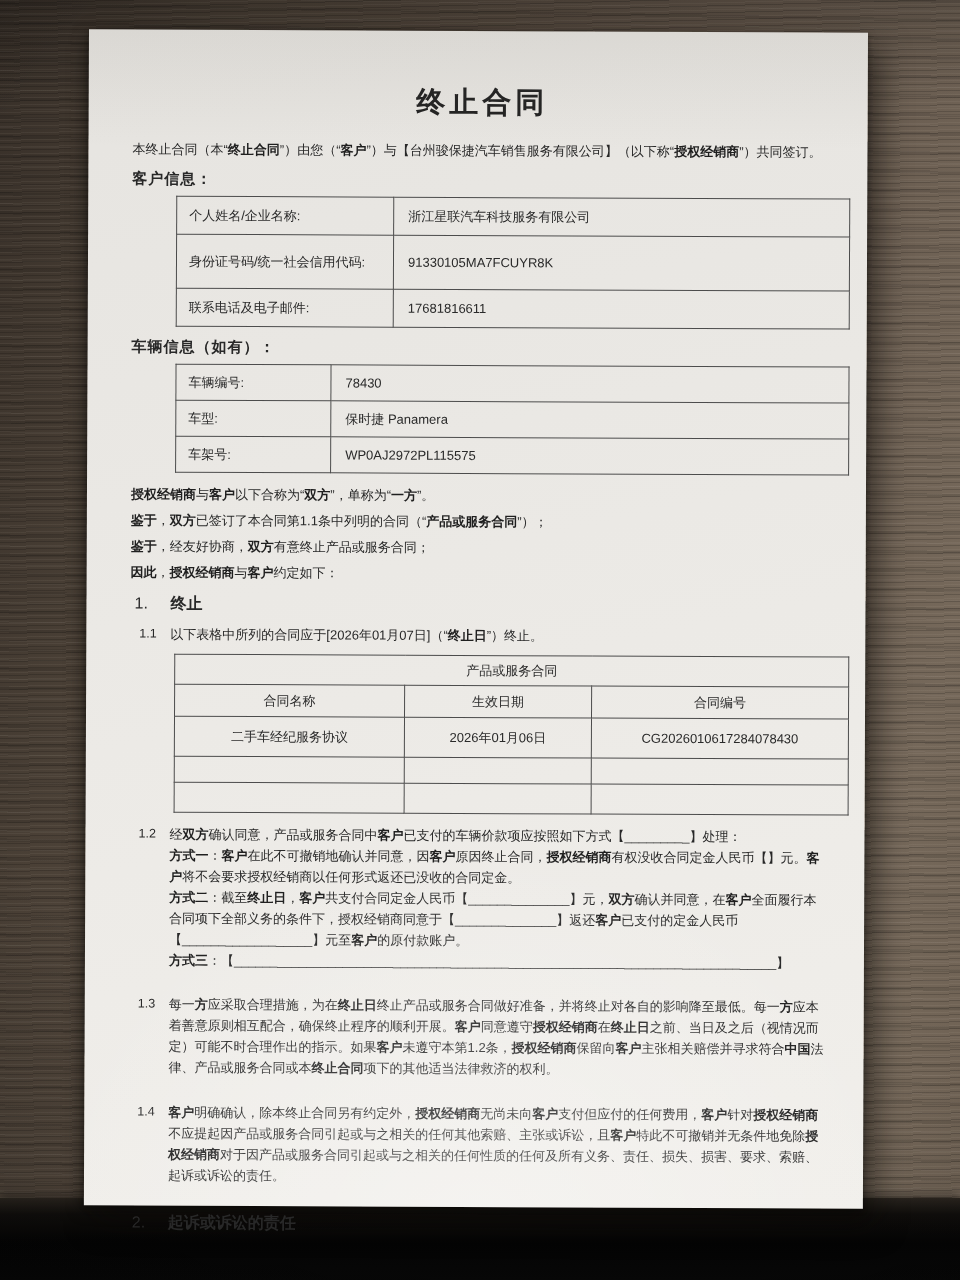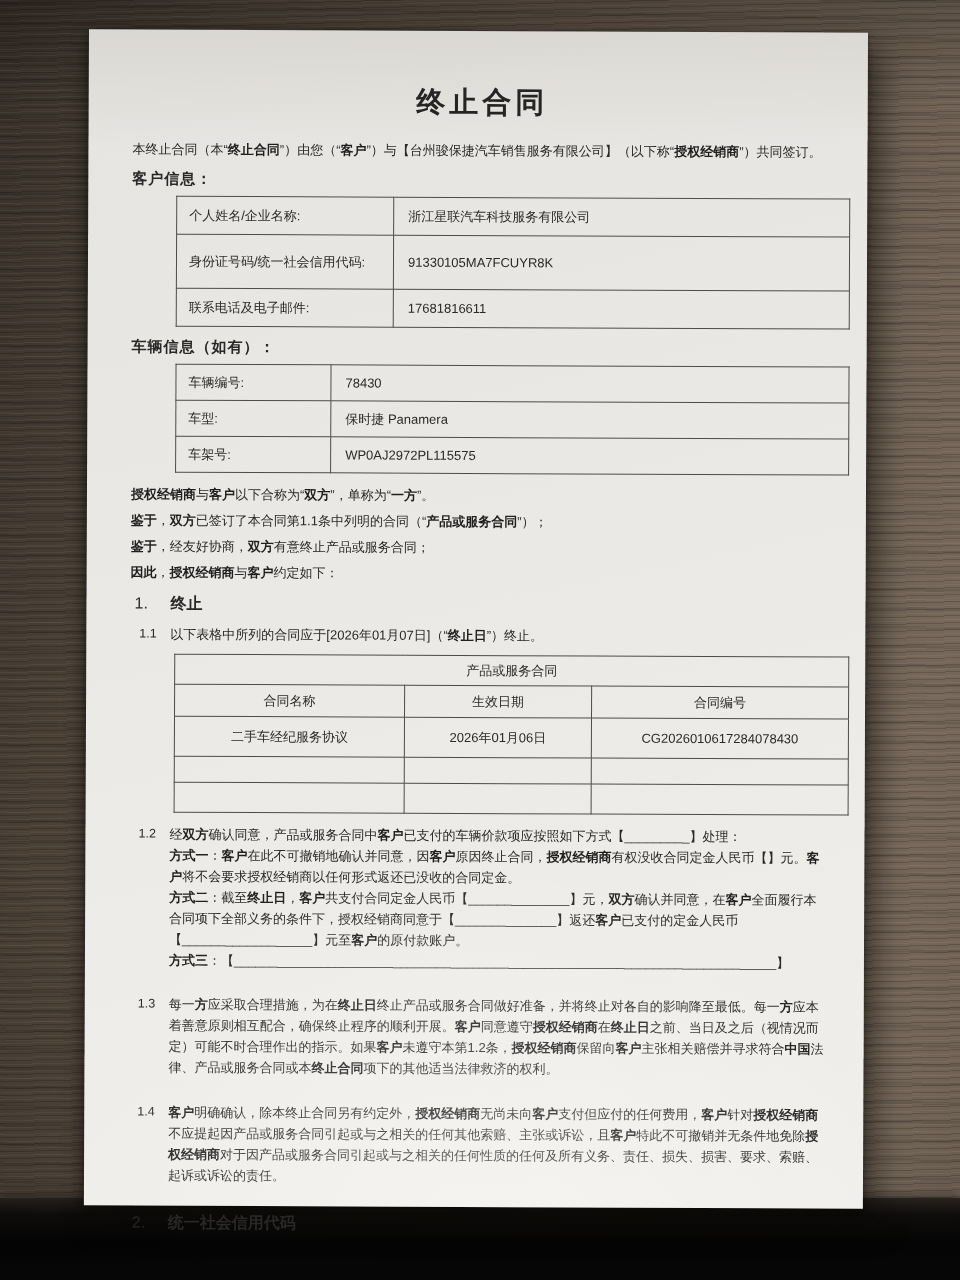--- a/index.html
+++ b/index.html
@@ -179,18 +179,18 @@
         <span class="body">每一<b>方</b>应采取合理措施，为在<b>终止日</b>终止产品或服务合同做好准备，并将终止对各自的影响降至最低。每一<b>方</b>应本着善意原则相互配合，确保终止程序的顺利开展。<b>客户</b>同意遵守<b>授权经销商</b>在<b>终止日</b>之前、当日及之后（视情况而定）可能不时合理作出的指示。如果<b>客户</b>未遵守本第1.2条，<b>授权经销商</b>保留向<b>客户</b>主张相关赔偿并寻求符合<b>中国</b>法律、产品或服务合同或本<b>终止合同</b>项下的其他适当法律救济的权利。</span>
       </div>
 
       <div class="clause c14">
         <span class="num">1.4</span>
         <span class="body"><b>客户</b>明确确认，除本终止合同另有约定外，<b>授权经销商</b>无尚未向<b>客户</b>支付但应付的任何费用，<b>客户</b>针对<b>授权经销商</b>不应提起因产品或服务合同引起或与之相关的任何其他索赔、主张或诉讼，且<b>客户</b>特此不可撤销并无条件地免除<b>授权经销商</b>对于因产品或服务合同引起或与之相关的任何性质的任何及所有义务、责任、损失、损害、要求、索赔、起诉或诉讼的责任。</span>
       </div>
 
       <div class="sec-head sec2">
         <span class="num">2.</span>
-        <span>统一社会信用代码</span>
+        <span>起诉或诉讼的责任</span>
       </div>
 
     </div>
   </div>
 </div>
 
 </body></html>

